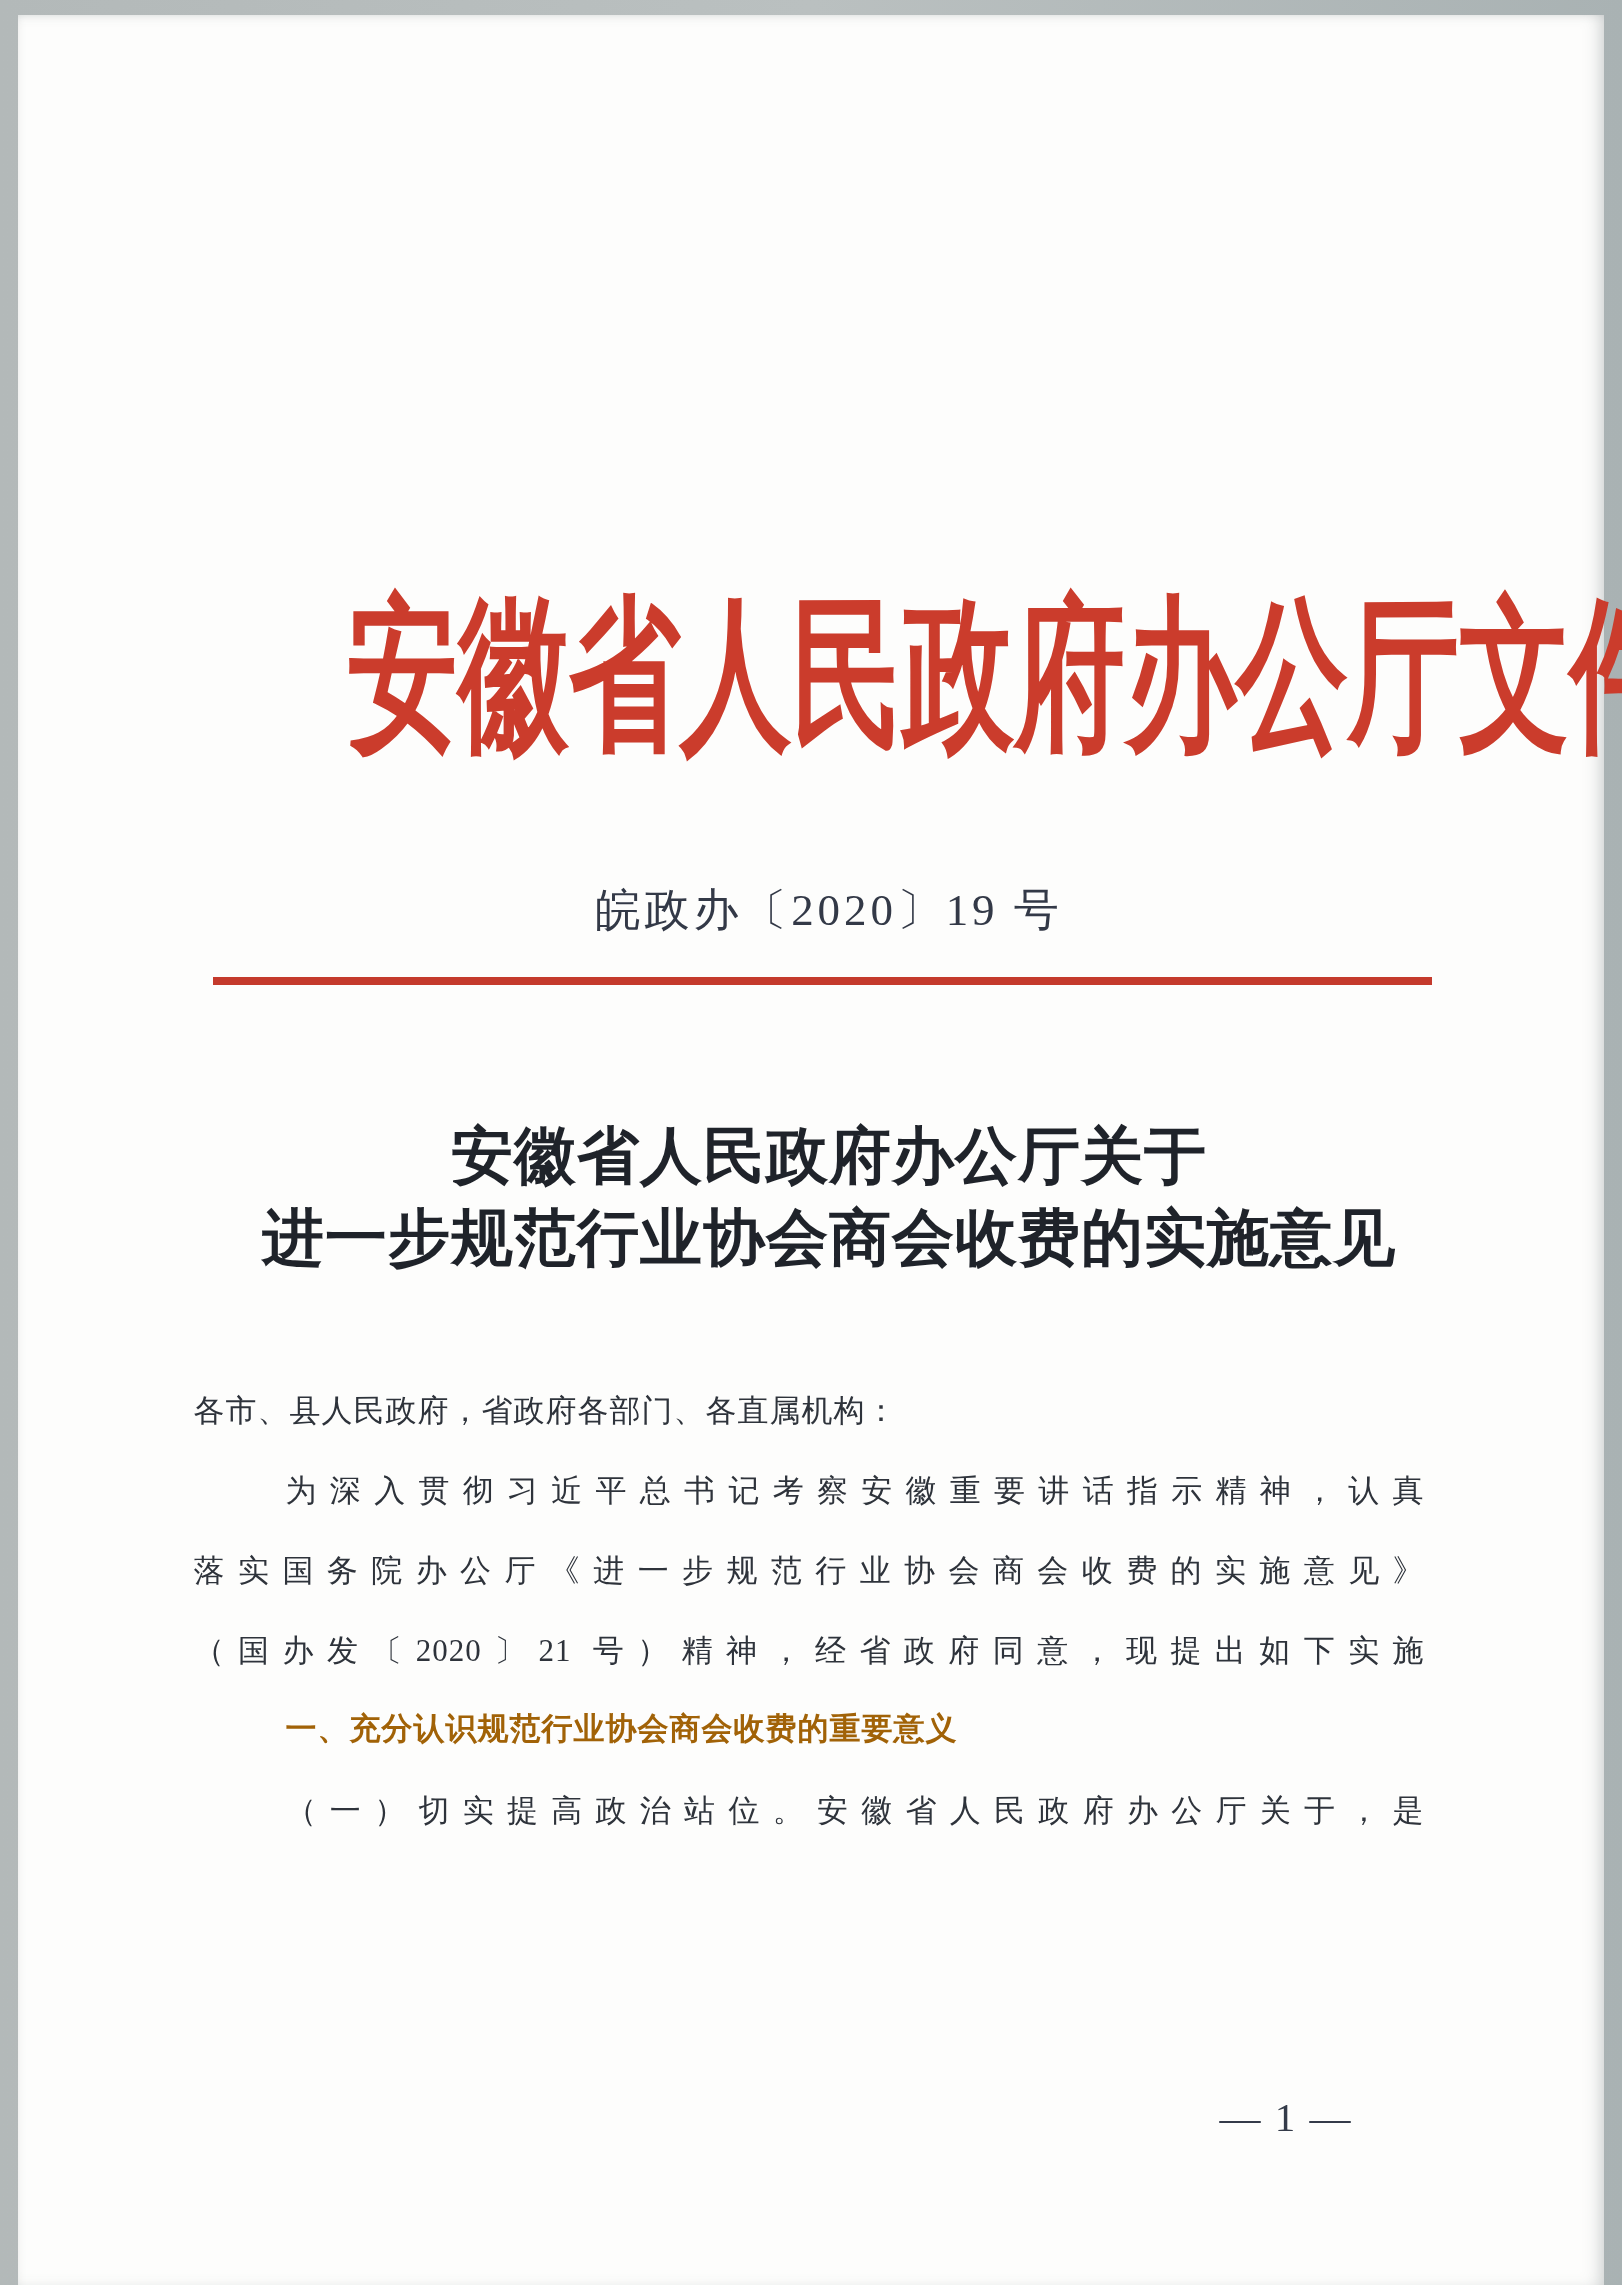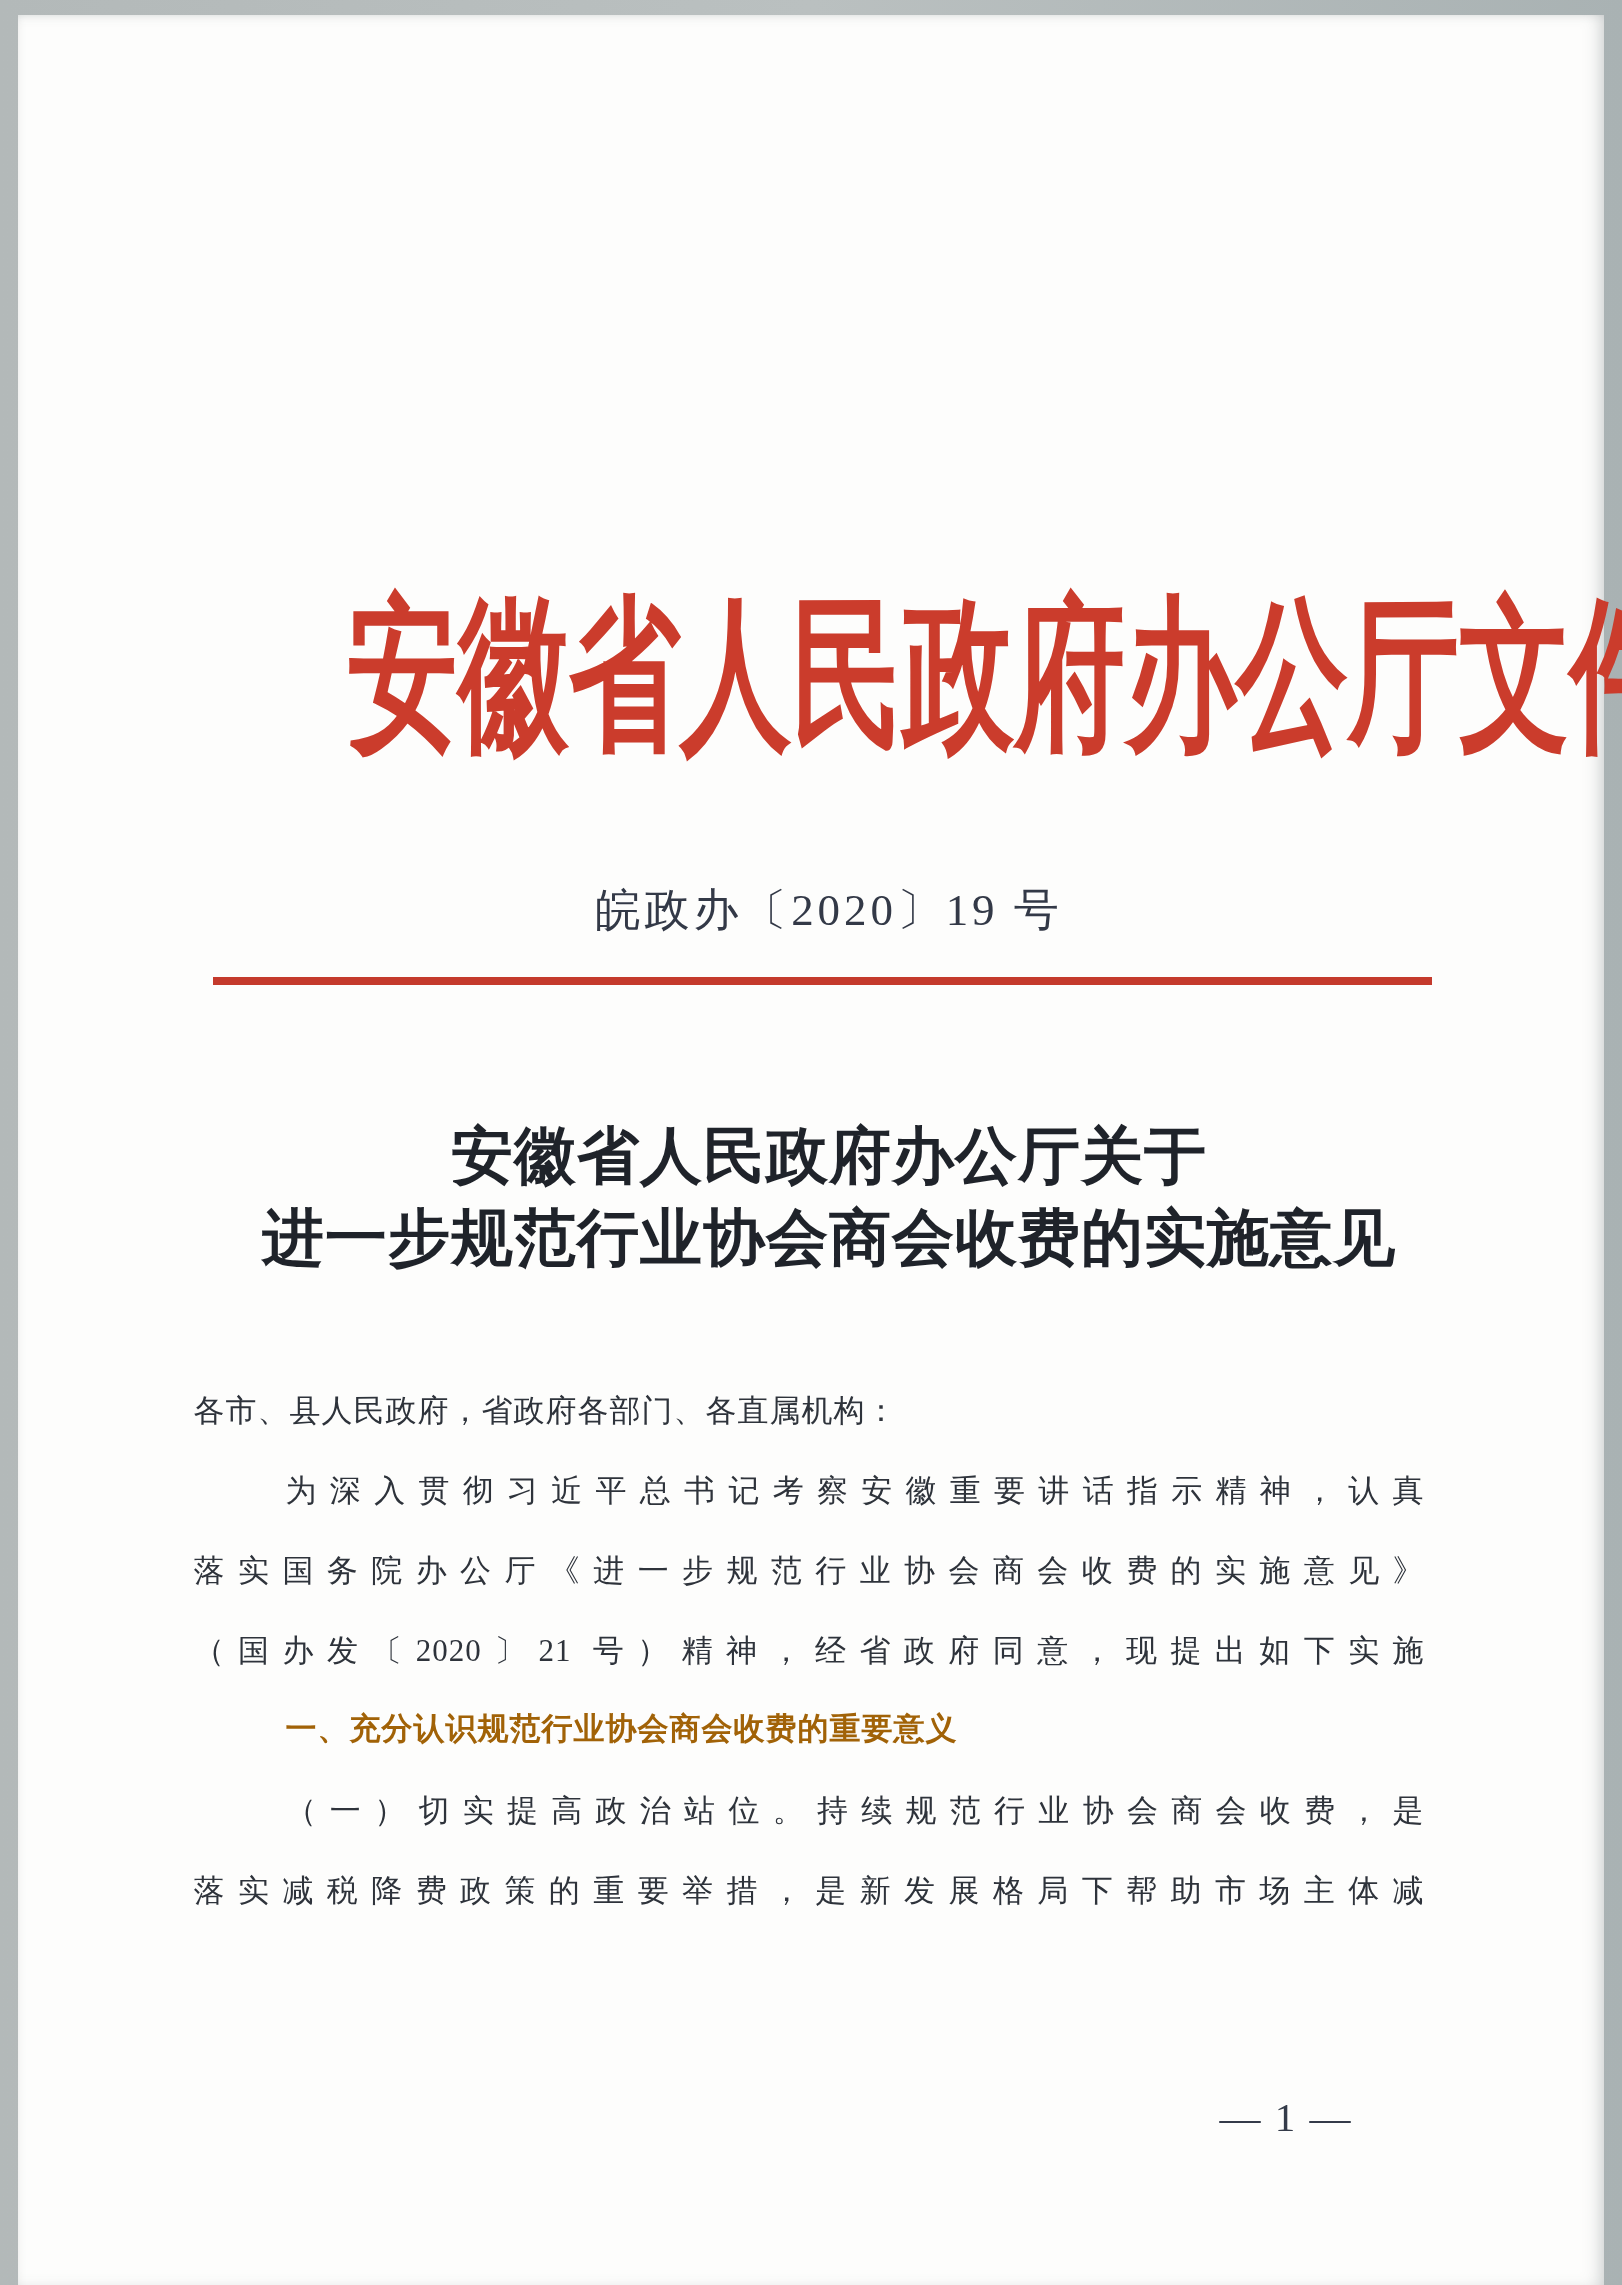--- a/index.html
+++ b/index.html
@@ -130,21 +130,20 @@
       <div>安徽省人民政府办公厅关于</div>
       <div>进一步规范行业协会商会收费的实施意见</div>
     </div>
 
     <div class="body-text">
         <div class="body-line"><span>各市、县人民政府，省政府各部门、各直属机构：</span></div>
         <div class="body-line indent justify"><span>为深入贯彻习近平总书记考察安徽重要讲话指示精神，认真</span></div>
         <div class="body-line justify"><span>落实国务院办公厅《进一步规范行业协会商会收费的实施意见》</span></div>
         <div class="body-line justify"><span>（国办发〔2020〕21 号）精神，经省政府同意，现提出如下实施</span></div>
         <div class="body-line indent heading-sans"><span>一、充分认识规范行业协会商会收费的重要意义</span></div>
-        <div class="body-line indent justify"><span class="bold">（一）切实提高政治站位。</span><span>持续规范行业协会商会收费，是</span></div>
-        <div class="body-line justify"><span>落实减税降费政策的重要举措，是新发展格局下帮助市场主体减</span></div>
+        <div class="body-line indent justify"><span class="bold">（一）切实提高政治站位。</span><span>安徽省人民政府办公厅关于，是</span></div>
       </div>
 
     <div class="page-number">— 1 —</div>
 
   </div>
 </div>
 
 
 </body></html>

